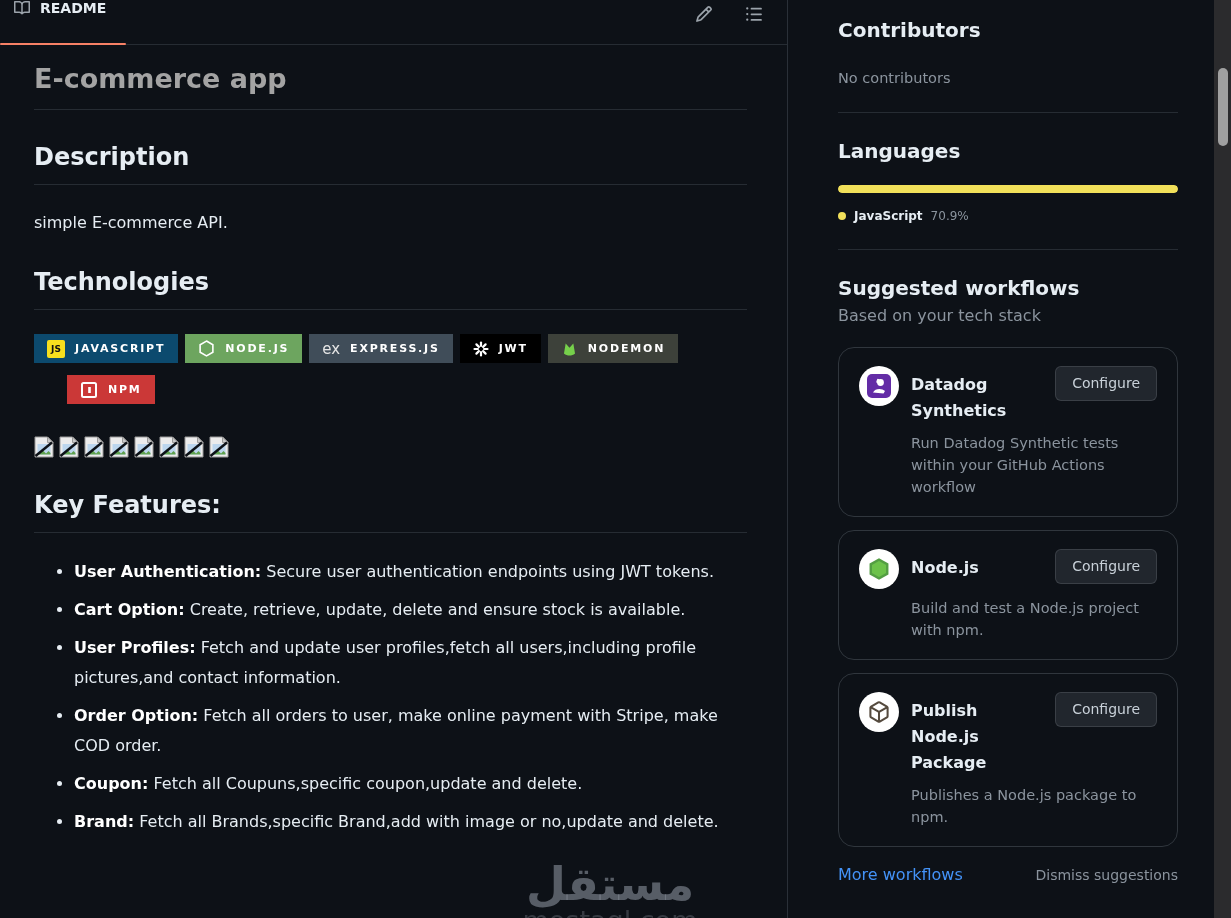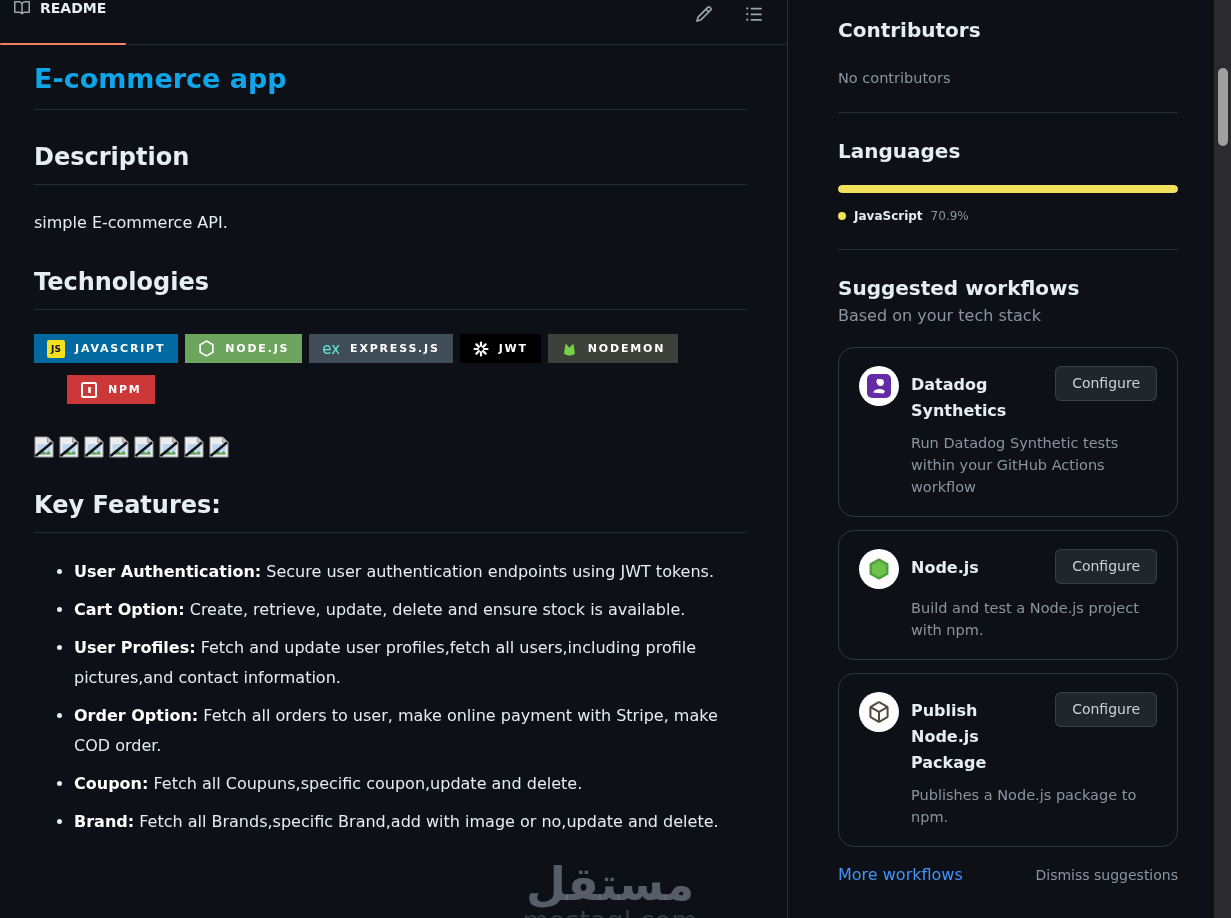--- a/index.html
+++ b/index.html
@@ -11,21 +11,21 @@
   }
   
   .main { position:absolute; left:0; top:0; width:788px; height:918px; border-right:1px solid #2a3038; }
   .tabbar { position:relative; height:45px; border-bottom:1px solid #262c33; display:flex; align-items:center; }
   .tab { display:flex; align-items:flex-start; gap:10px; padding:0 14px; height:100%; cursor:pointer; }
   .tab-label { font-size:14px; font-weight:bold; color:#e6edf3; }
   .tab-underline { position:absolute; left:0; top:43px; width:126px; height:2px; background:#f78166; border-radius:2px; }
   .tab-actions { position:absolute; right:22px; top:3px; display:flex; gap:28px; }
   .icon-btn { width:22px; height:22px; display:flex; align-items:center; justify-content:center; cursor:pointer; color:#9ba3ab; }
   .content { padding:18px 40px 0 34px; }
-  h1.md { font-size:27px; line-height:32px; font-weight:bold; color:#0ea5e9;
+  h1.md { font-size:27px; line-height:32px; font-weight:bold; color:#a3a3a3;
           padding-bottom:14px; border-bottom:1px solid #262c33; }
   h2.md { font-size:24px; line-height:30px; font-weight:bold; color:#e6edf3;
           margin-top:32px; padding-bottom:12px; border-bottom:1px solid #262c33; }
   p.md { margin-top:26px; font-size:16px; line-height:24px; color:#e6edf3; }
   
   .badges { margin-top:24px; display:flex; flex-wrap:wrap; }
   .badge { display:inline-flex; align-items:center; gap:10px; height:29px; padding:0 13px;
            margin:0 7px 12px 0; font-size:11px; font-weight:bold; letter-spacing:1.8px; color:#fff; }
   .bicon { display:flex; align-items:center; justify-content:center; }
   .icon-js-box { width:18px; height:18px; border-radius:2px; font-size:9px; font-weight:bold; color:#111;
@@ -104,34 +104,34 @@
     </div>
 
     <div class="content">
       <h1 class="md">E-commerce app</h1>
 
       <h2 class="md">Description</h2>
       <p class="md">simple E-commerce API.</p>
 
       <h2 class="md">Technologies</h2>
       <div class="badges">
-        <span class="badge" style="background-color: #0369a1;">
+        <span class="badge" style="background-color: #0c4a6e;">
           <span class="bicon icon-js-box" style="background-color: rgb(247, 223, 30);">JS</span>
           <span>JAVASCRIPT</span>
         </span>
         <span class="badge" style="background-color: rgb(109, 165, 95);">
           <span class="bicon">
             <svg width="17" height="17" viewBox="0 0 16 16">
                 <polygon points="8,1 14,4.5 14,11.5 8,15 2,11.5 2,4.5" fill="none" stroke="#ffffff" stroke-width="1.5"></polygon>
               </svg>
           </span>
           <span>NODE.JS</span>
         </span>
         <span class="badge" style="background-color: rgb(64, 77, 89);">
-          <span class="bicon icon-ex" style="color: #5eead4;">ex</span>
+          <span class="bicon icon-ex" style="color: #e5e5e5;">ex</span>
           <span>EXPRESS.JS</span>
         </span>
         <span class="badge" style="background-color: rgb(0, 0, 0);">
           <span class="bicon">
             <svg width="16" height="16" viewBox="0 0 16 16" stroke="#ffffff" stroke-width="2.2" stroke-linecap="round">
               <line x1="8" y1="1.5" x2="8" y2="5"></line>
                 <line x1="8" y1="11" x2="8" y2="14.5"></line>
               <line x1="1.5" y1="8" x2="5" y2="8"></line>
                 <line x1="11" y1="8" x2="14.5" y2="8"></line>
               <line x1="3.4" y1="3.4" x2="5.9" y2="5.9"></line>

